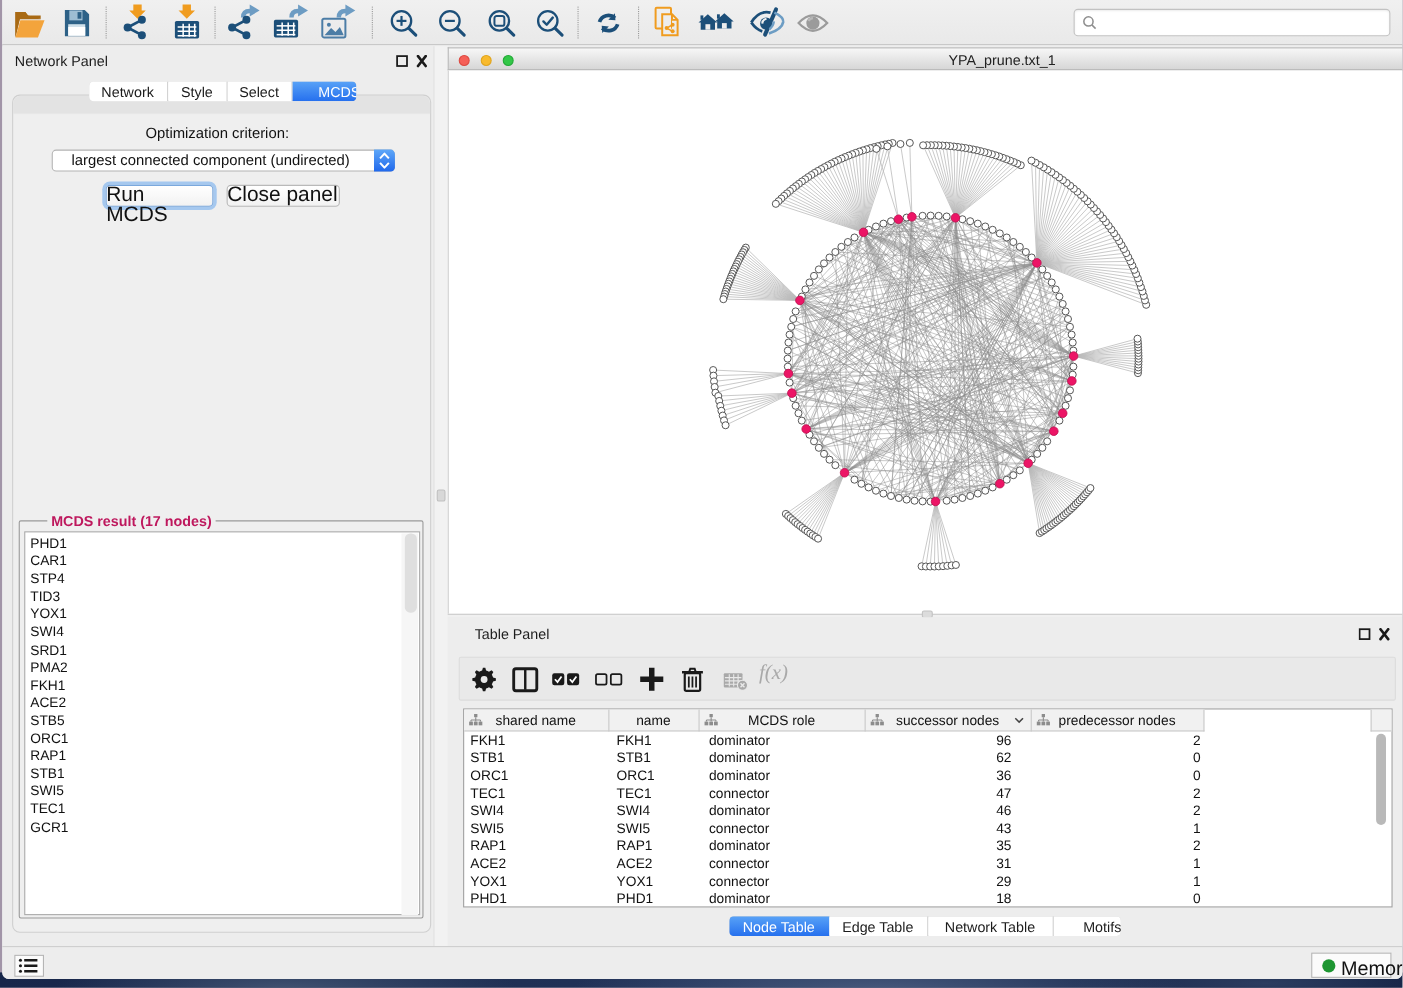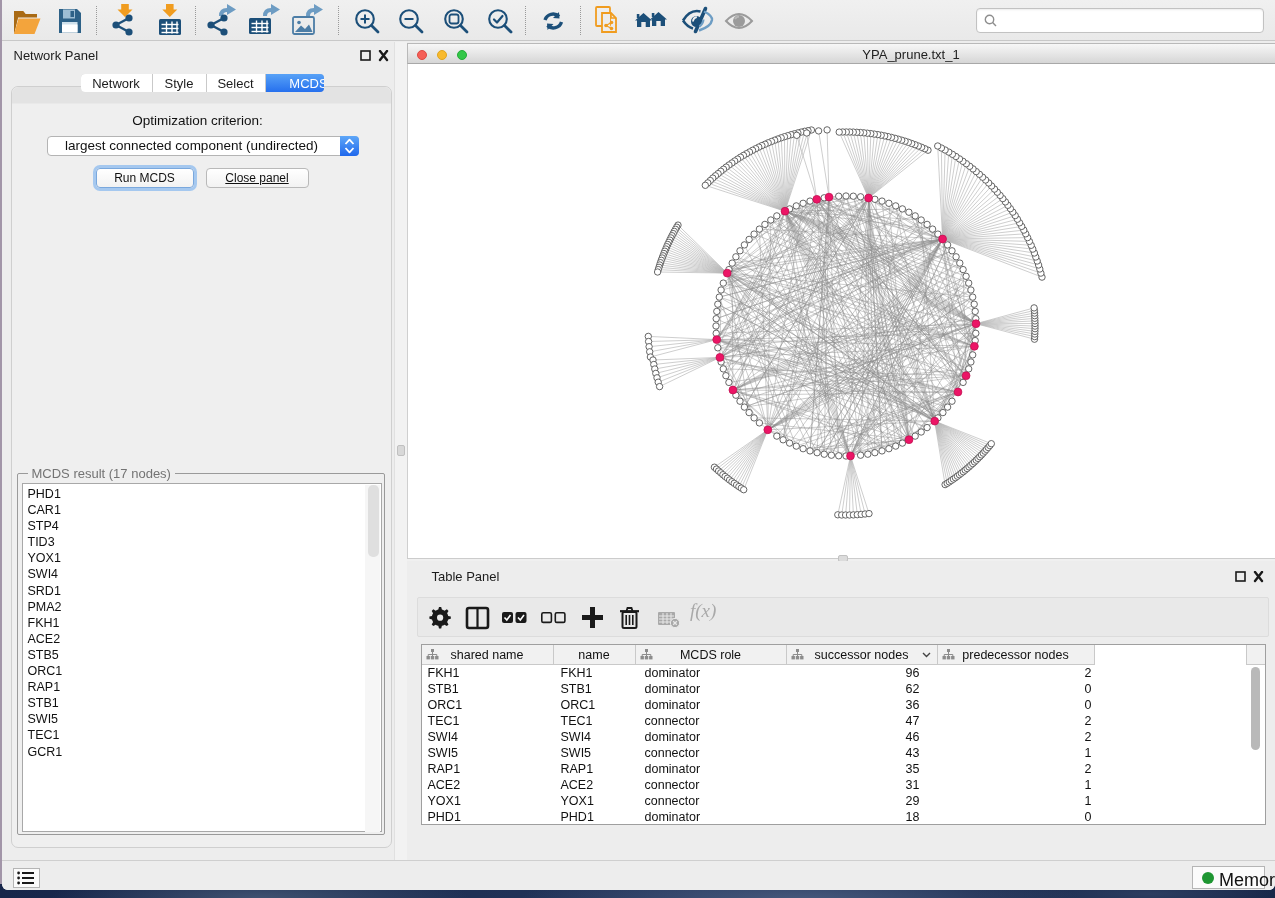--- a/index.html
+++ b/index.html
@@ -18,23 +18,23 @@
   .tabset .seg { display:flex; align-items:center; justify-content:center; color:#1c1c1c; border-right:1px solid #c9c9c9; background:#fff; }
   .tabset .seg:last-child { border-right:none;padding-left:28px; }
   .tabset .seg.on { background:linear-gradient(#58a2f7,#2670ee); color:#fff; border-right:none; }
   #cp-tabs { left:79px; top:74px; z-index:5; }
   #cp-inner { position:absolute; left:9px; top:86px; width:381px; height:762px; background:#efefef; border:1px solid #cfcfcf; border-radius:7px; }
   #cp-inner .topband { position:absolute; left:0; top:0; right:0; height:17px; background:#e3e3e3; border-radius:7px 7px 0 0; border-bottom:1px solid #e9e9e9;}
   #optlabel { position:absolute; left:0; width:100%; top:113px; text-align:center; font-size:13.5px; color:#111; }
   #dropdown { position:absolute; left:45px; top:136px; width:312px; height:20px; background:#fff; border:1px solid #b4b4b4; border-radius:4px; font-size:13.5px; color:#111; }
   #dropdown .txt { position:absolute; left:0; right:22px; top:1px; text-align:center; }
   #dropdown .spin { position:absolute; right:-1px; top:-1px; width:19px; height:20px; background:linear-gradient(#5ea7f8,#2068ec); border-radius:0 4px 4px 0; }
-  .btn { position:absolute; height:20px; background:linear-gradient(#ffffff,#f2f2f2); border:1px solid #b9b9b9; border-radius:4px; font-size:12px; color:#111; text-align:center; line-height:18px; }
+  .btn { position:absolute; height:20px; background:linear-gradient(#ffffff,#f2f2f2); border:1px solid #b9b9b9; border-radius:4px; font-size:19px; color:#111; text-align:left; line-height:18px; }
   #btn-run { left:94px; top:168px; width:98px; box-shadow:0 0 0 3px #a5c8ef; border-color:#7aa8dd;}
-  #btn-close { left:204px; top:168px; width:103px;text-decoration:underline; }
+  #btn-close { left:204px; top:168px; width:103px; }
   #fieldset { position:absolute; left:15px; top:473px; width:368px; height:362px; border:1px solid #9a9a9a; border-radius:2px; }
   #mcdslist { position:absolute; left:4px; top:9px; width:360px; height:349px; background:#fff; border:1px solid #a8a8a8; font-size:12.5px; color:#111; }
   #mcdslist .items { position:absolute; left:5px; top:2px; line-height:16.1px; }
   #mcdslist .lane { position:absolute; right:1px; top:1px; width:15px; height:347px; background:#f6f6f6; }
   #mcdslist .thumb { position:absolute; right:2px; top:1px; width:11px; height:72px; background:#dfdfdf; border-radius:5px; }
   
   #vsplit { position:absolute; left:392px; top:42px; width:13px; height:818px; background:#f2f2f2; border-left:1px solid #e0e0e0; }
   #vgrip { position:absolute; left:395px; top:445px; width:8px; height:11px; background:#d8d8d8; border:1px solid #c0c0c0; border-radius:2px; }
   
   #netframe { position:absolute; left:405px; top:42px; width:869px; height:516px; }
@@ -242,21 +242,21 @@
         <svg width="19" height="20" viewBox="0 0 19 20">
             <path d="M5.5 8 L9.5 3.6 L13.5 8" fill="none" stroke="#fff" stroke-width="1.8" stroke-linejoin="round"></path>
             <path d="M5.5 12 L9.5 16.4 L13.5 12" fill="none" stroke="#fff" stroke-width="1.8" stroke-linejoin="round"></path>
           </svg>
       </div>
     </div>
     <div id="optlabel" style="top:71px;">Optimization criterion:</div>
     <div class="btn" id="btn-run" style="top:126px;">Run MCDS</div>
     <div class="btn" id="btn-close" style="top:126px;">Close panel</div>
     <div id="fieldset" style="top:431px;">
-      <div class="fl" style="position:absolute; top:-8px; left:10px; background:#efefef; padding:0 4px; font-size:13px; color:#737373;">MCDS result (17 nodes)</div>
+      <div class="fl" style="position:absolute; top:-8px; left:25px; background:#efefef; padding:0 4px; font-size:13px; color:#be185d;font-weight:bold;">MCDS result (17 nodes)</div>
       <div id="mcdslist">
         <div class="items">PHD1<br>CAR1<br>STP4<br>TID3<br>YOX1<br>SWI4<br>SRD1<br>PMA2<br>FKH1<br>ACE2<br>STB5<br>ORC1<br>RAP1<br>STB1<br>SWI5<br>TEC1<br>GCR1</div>
         <div class="lane"></div>
         <div class="thumb"></div>
       </div>
     </div>
   </div>
   <div id="vsplit"></div>
   <div id="vgrip"></div>
   <div id="netframe">
@@ -1355,20 +1355,26 @@
 <div class="cell num" style="left:570px;top:128px;width:100px">1</div>
 <div class="cell" style="left:6px;top:144px;width:120px">PHD1</div>
 <div class="cell" style="left:139px;top:144px;width:70px">PHD1</div>
 <div class="cell" style="left:223px;top:144px;width:130px">dominator</div>
 <div class="cell num" style="left:400px;top:144px;width:98px">18</div>
 <div class="cell num" style="left:570px;top:144px;width:100px">0</div>
 </div>
       <div class="sb"></div>
       <div style="position:absolute;right:0;top:0;width:19px;height:20px;background:#f1f1f1;border-left:1px solid #c9c9c9;border-bottom:1px solid #c9c9c9;"></div>
     </div>
+    <div class="tabset" id="tp-tabs">
+      <div class="seg on" style="width:91px">Node Table</div>
+      <div class="seg" style="width:90px">Edge Table</div>
+      <div class="seg" style="width:114px">Network Table</div>
+      <div class="seg" style="width:61px">Motifs</div>
+    </div>
   </div>
   <div id="statusbar">
     <div id="lstbtn">
       <svg width="25" height="18" viewBox="0 0 25 18">
           <g stroke="#1a1a1a" stroke-width="2.2">
             <line x1="8" y1="4" x2="20" y2="4"></line>
             <line x1="8" y1="9" x2="20" y2="9"></line>
             <line x1="8" y1="14" x2="20" y2="14"></line>
           </g>
           <g fill="#1a1a1a">

